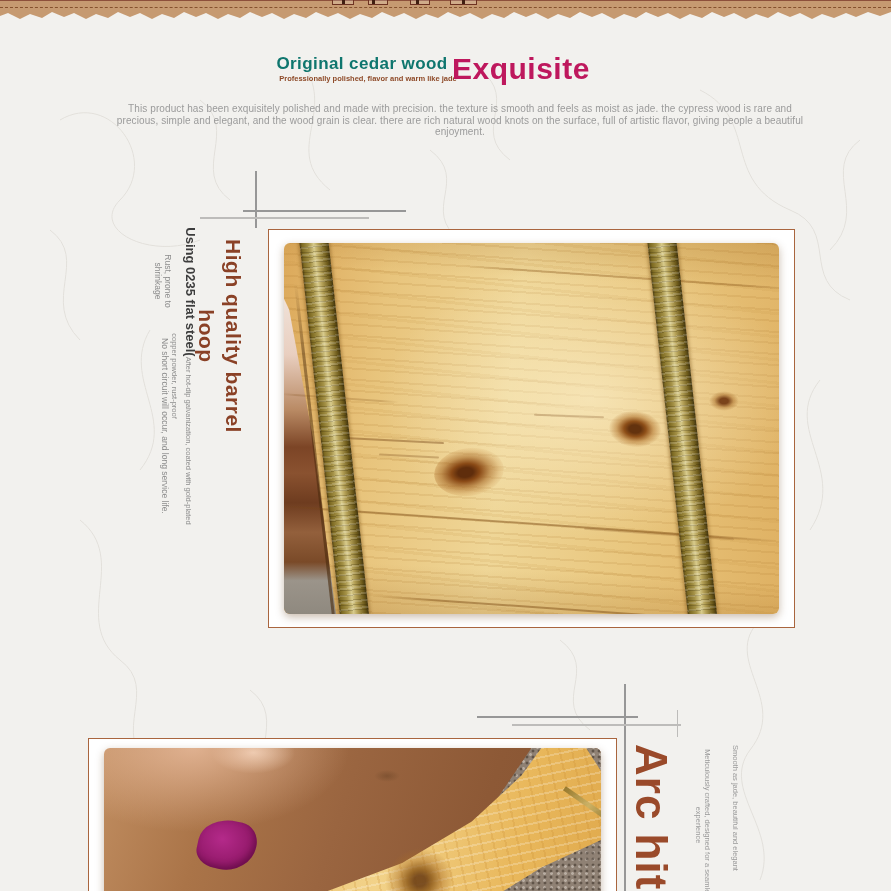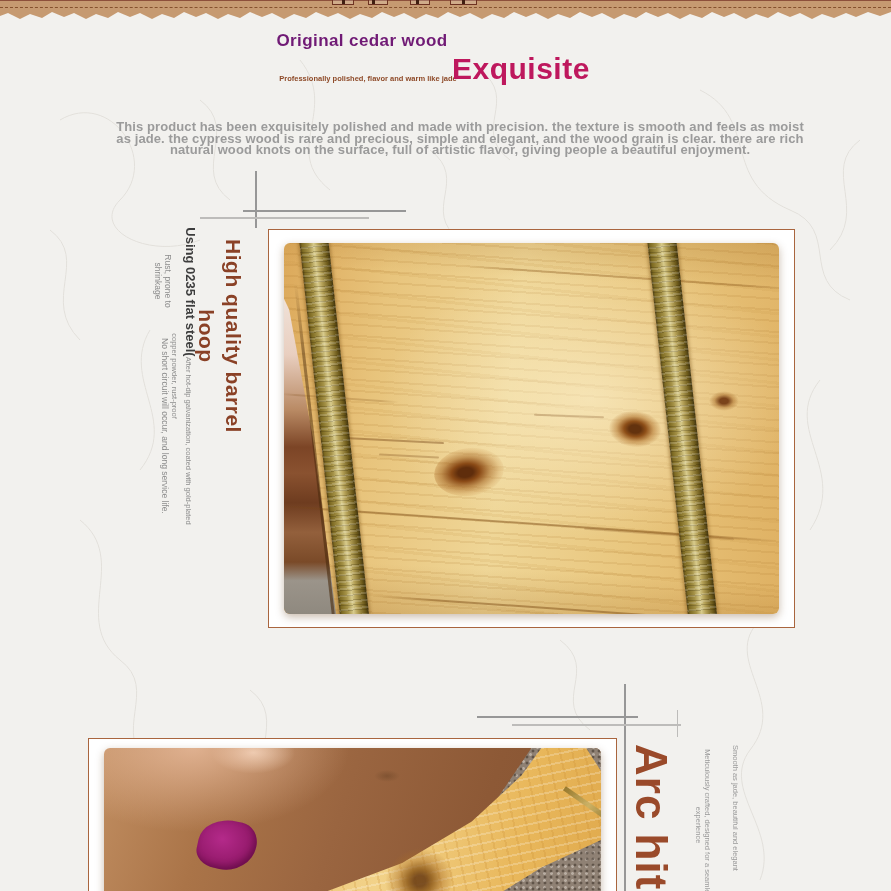--- a/index.html
+++ b/index.html
@@ -14,28 +14,28 @@
   .banner-strip{position:absolute;top:0;left:0;width:891px;height:10px;
       background:#c69a71;border-top:1px solid rgba(110,40,30,.65);box-sizing:border-box;}
   .banner-dash{position:absolute;top:7px;left:0;width:891px;height:0;
       border-top:1px dashed #7a4522;opacity:.85;}
   .banner-tear{position:absolute;top:10px;left:0;}
   .cutoff-tab{position:absolute;top:0;height:5px;border:1px solid #6e3322;border-top:none;
       background:rgba(255,255,255,.18);box-sizing:border-box;}
   .cutoff-tab .glyph{position:absolute;top:0;left:45%;width:3px;height:4px;background:#401f12;}
 
   
-  .title{position:absolute;top:31px;left:262px;width:200px;text-align:center;
-      font-size:17px;font-weight:bold;color:#701a75;letter-spacing:.4px;}
+  .title{position:absolute;top:54px;left:262px;width:200px;text-align:center;
+      font-size:17px;font-weight:bold;color:#0f766e;letter-spacing:.4px;}
   .subtitle{position:absolute;top:74px;left:268px;width:200px;text-align:center;
       font-size:7.5px;font-weight:bold;color:#8e4a28;line-height:9.5px;}
   .headline{position:absolute;top:52px;left:452px;font-size:30px;font-weight:bold;
       color:#be185d;letter-spacing:.5px;}
   .descr{position:absolute;top:103px;left:110px;width:700px;text-align:center;
-      font-size:13px;font-weight:bold;color:#9b9b9b;line-height:11.6px;letter-spacing:.1px;margin-top:18px;}
+      font-size:10px;font-weight:normal;color:#9b9b9b;line-height:11.6px;letter-spacing:.1px;}
 
   
   .dline{position:absolute;background:#979797;}
   .dline.light{background:#bdbcba;}
 
   
   .vtext{position:absolute;transform-origin:0 0;transform:rotate(90deg);white-space:normal;}
   .v-hoop-heading{left:247px;top:237px;width:198px;text-align:center;
       font-size:21px;font-weight:bold;color:#8a4126;line-height:27px;letter-spacing:.5px;}
   .v-spec{left:197px;top:226px;width:300px;text-align:center;line-height:11px;color:#8d8d8d;}

